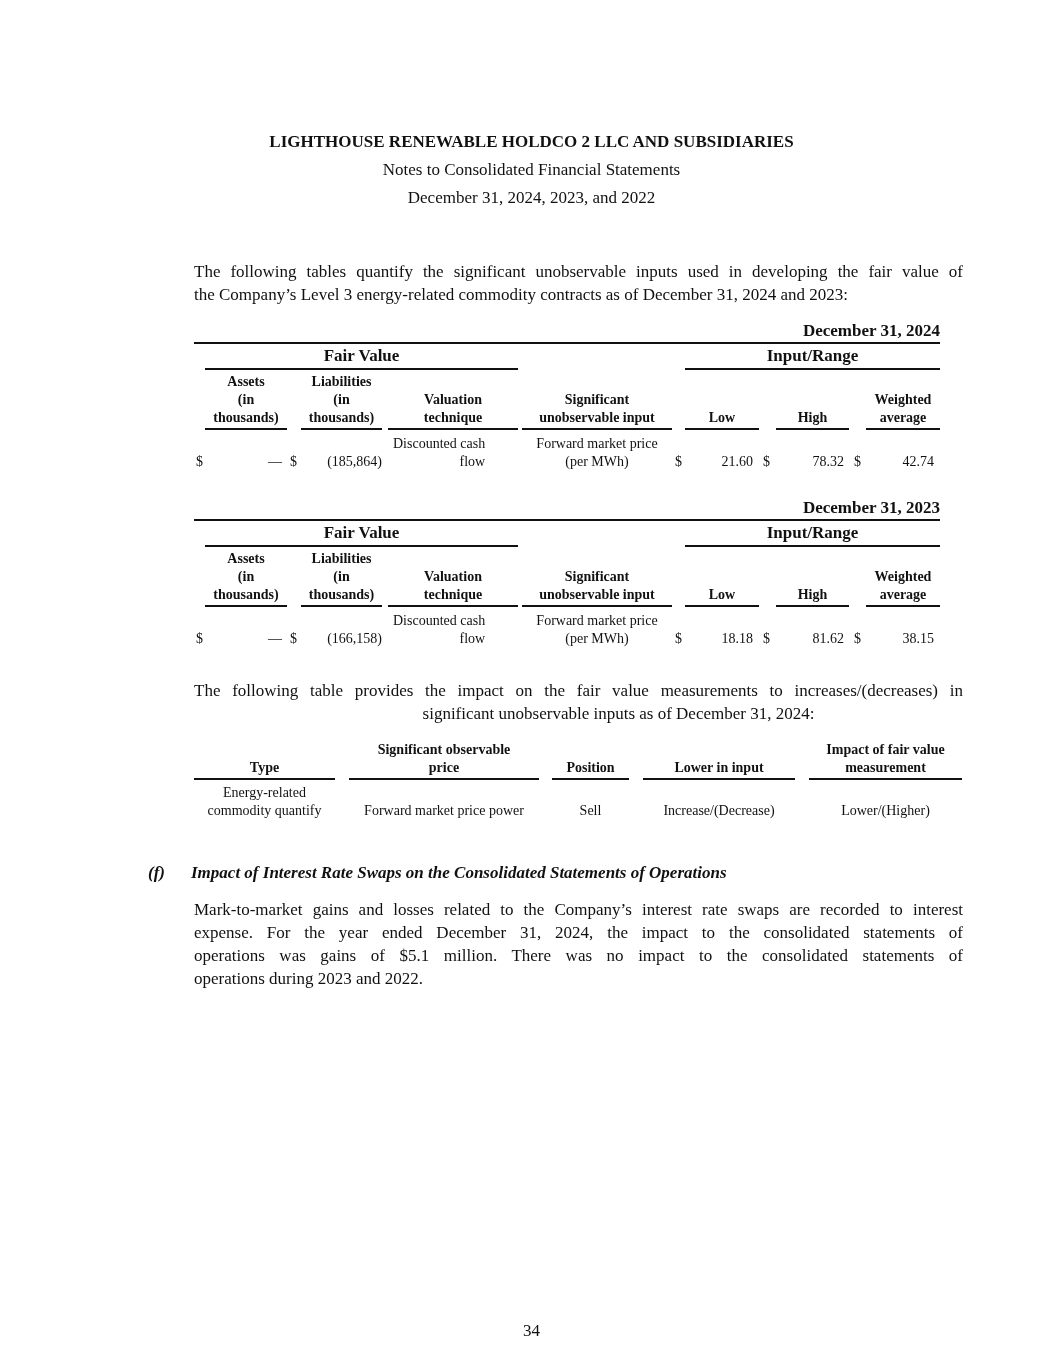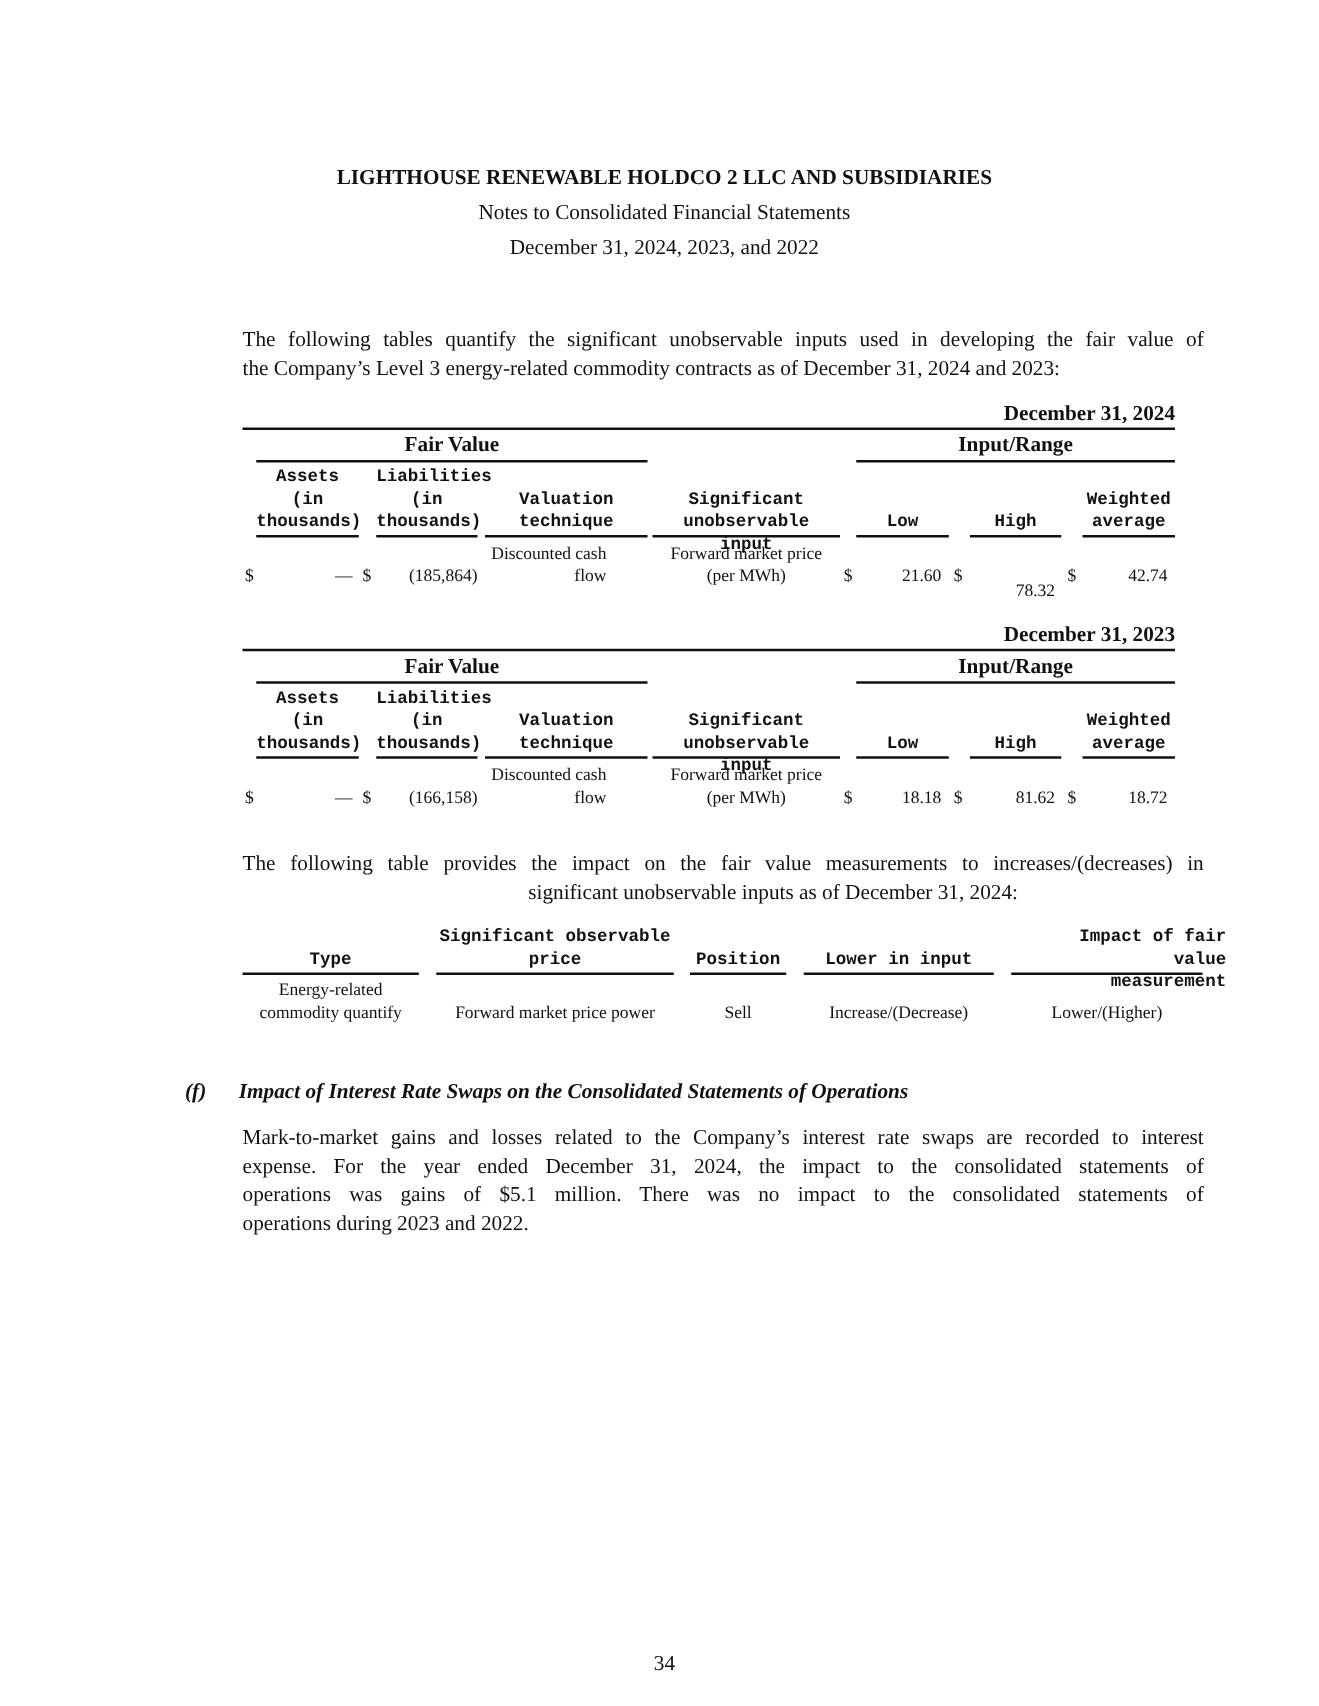--- a/index.html
+++ b/index.html
@@ -12,21 +12,21 @@
   .b { font-weight: bold; }
   .hdr1 { left: 0; width: 1063px; top: 132px; font-size: 17px; }
   .hdr2 { left: 0; width: 1063px; top: 160px; font-size: 17px; }
   .hdr3 { left: 0; width: 1063px; top: 188px; font-size: 17px; }
   .para { left: 194px; width: 769px; font-size: 17px; line-height: 23px; text-align: justify; }
   .p-last { text-align-last: justify; }
   .tbl-title { left: 194px; width: 746px; font-size: 17px; font-weight: bold; text-align: right; }
   .thick { height: 2px; background: #111; }
   .thin { height: 1.5px; background: #111; }
   .grp { font-size: 17px; font-weight: bold; text-align: center; }
-  .ch { font-size: 14px; font-weight: bold; text-align: center; line-height: 18px; font-family: Liberation Mono, monospace; }
+  .ch { font-size: 14px; font-weight: bold; text-align: center; line-height: 18px; }
   .cell { font-size: 14px; line-height: 18px; }
   .r { text-align: right; }
   .l { text-align: right; }
   .sec-head { font-size: 17px; font-style: italic; font-weight: bold; }
   .page-num { left: 0; width: 1063px; top: 1321px; font-size: 17px; text-align: center; }
 </style>
 </head>
 <body>
 
 <div class="abs hdr1 center b">LIGHTHOUSE RENEWABLE HOLDCO 2 LLC AND SUBSIDIARIES</div>
@@ -85,21 +85,21 @@
       <div>Discounted cash</div>
       <div>flow</div>
     </div>
     <div class="abs cell center" style="left:522px; width:150px; top:435px;">
       <div>Forward market price</div>
       <div>(per MWh)</div>
     </div>
     <div class="abs cell" style="left:675px; top:453px;">$</div>
     <div class="abs cell r" style="left:700px; width:53px; top:453px;">21.60</div>
     <div class="abs cell" style="left:763px; top:453px;">$</div>
-    <div class="abs cell r" style="left:790px; width:54px; top:453px;margin-top:12px;">78.32</div>
+    <div class="abs cell r" style="left:790px; width:54px; top:453px;">78.32</div>
     <div class="abs cell" style="left:854px; top:453px;">$</div>
     <div class="abs cell r" style="left:880px; width:54px; top:453px;">42.74</div>
   </div>
 </div>
 
 <div>
   <div class="abs tbl-title" style="top:498px;">December 31, 2023</div>
   <div class="abs thick" style="left:194px; width:746px; top:519px;"></div>
   <div class="abs grp" style="left:205px; width:313px; top:523px;">Fair Value</div>
   <div class="abs grp" style="left:685px; width:255px; top:523px;">Input/Range</div>
@@ -149,36 +149,36 @@
     </div>
     <div class="abs cell center" style="left:522px; width:150px; top:612px;">
       <div>Forward market price</div>
       <div>(per MWh)</div>
     </div>
     <div class="abs cell" style="left:675px; top:630px;">$</div>
     <div class="abs cell r" style="left:700px; width:53px; top:630px;">18.18</div>
     <div class="abs cell" style="left:763px; top:630px;">$</div>
     <div class="abs cell r" style="left:790px; width:54px; top:630px;">81.62</div>
     <div class="abs cell" style="left:854px; top:630px;">$</div>
-    <div class="abs cell r" style="left:880px; width:54px; top:630px;">18.72</div>
+    <div class="abs cell r" style="left:880px; width:54px; top:630px;">38.15</div>
   </div>
 </div>
 
 <div class="abs para p-last" style="top:679px;">The following table provides the impact on the fair value measurements to increases/(decreases) in</div>
 <div class="abs para" style="top:702px; text-align:center;margin-left:40px;">significant unobservable inputs as of December 31, 2024:</div>
 
 <div>
   <div class="abs ch" style="left:194px; width:141px; top:759px;">Type</div>
   <div class="abs ch" style="left:349px; width:190px; top:741px;">
     <div>Significant observable</div>
     <div>price</div>
   </div>
   <div class="abs ch" style="left:552px; width:77px; top:759px;">Position</div>
   <div class="abs ch" style="left:643px; width:152px; top:759px;">Lower in input</div>
-  <div class="abs ch" style="left:828px; width:153px; top:741px;text-align:right;">
+  <div class="abs ch" style="left:809px; width:153px; top:741px;">
     <div>Impact of fair value</div>
     <div>measurement</div>
   </div>
   <div class="abs thin" style="left:194px; width:141px; top:778px;"></div>
   <div class="abs thin" style="left:349px; width:190px; top:778px;"></div>
   <div class="abs thin" style="left:552px; width:77px; top:778px;"></div>
   <div class="abs thin" style="left:643px; width:152px; top:778px;"></div>
   <div class="abs thin" style="left:809px; width:153px; top:778px;"></div>
 
   <div>

